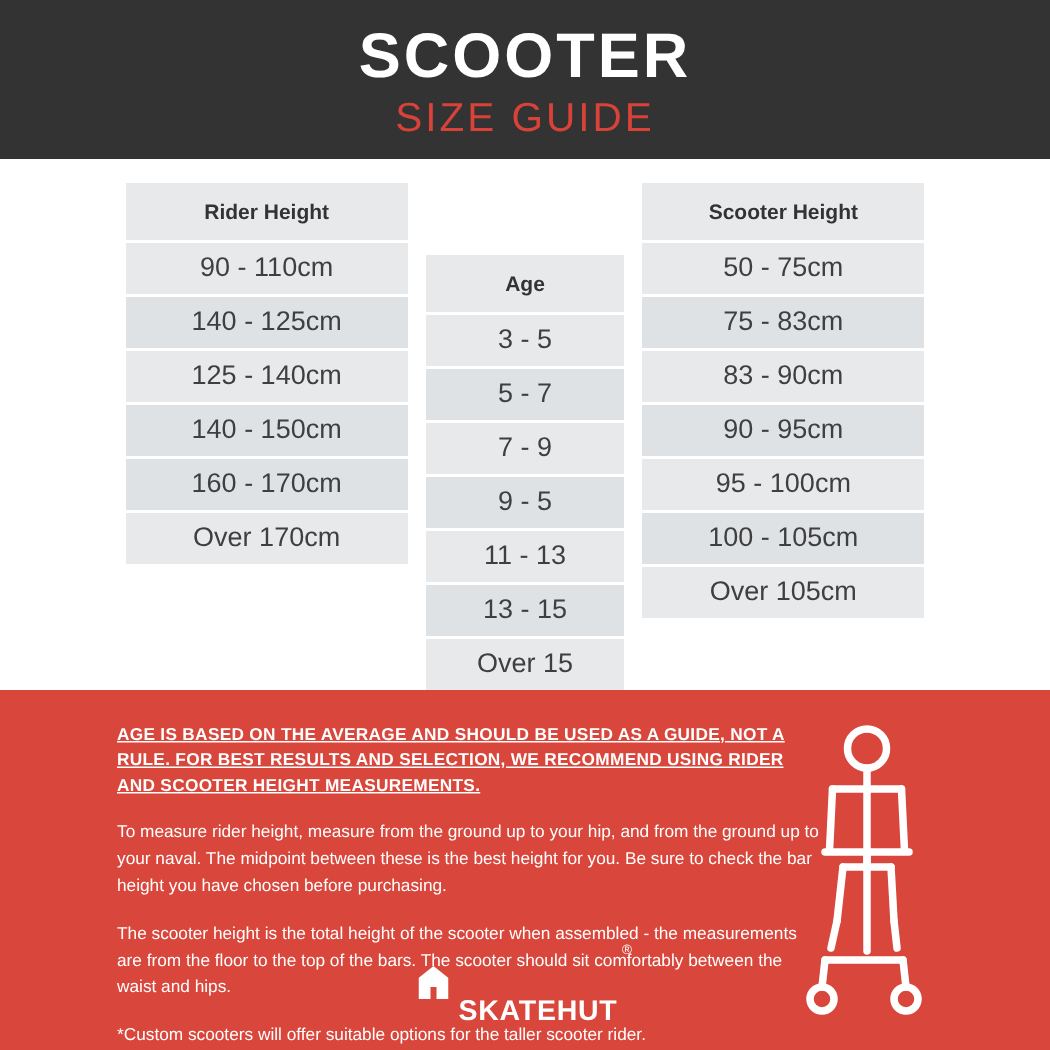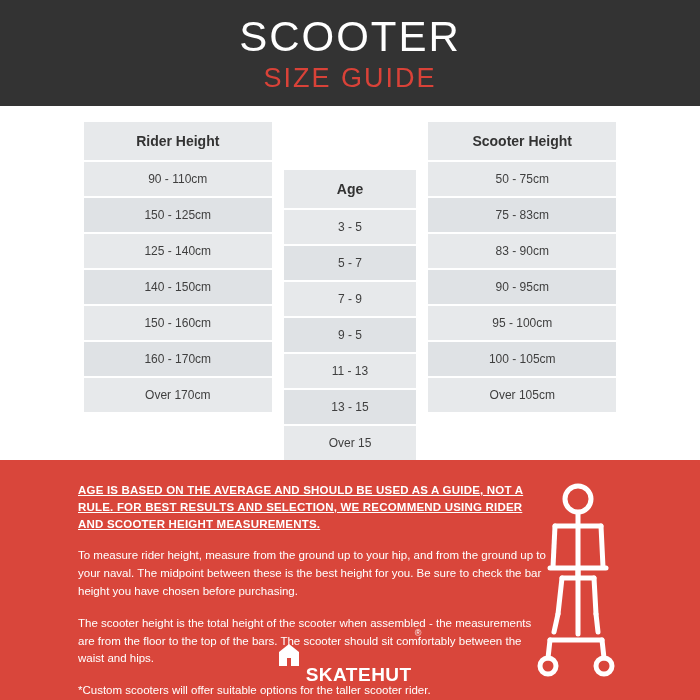--- a/index.html
+++ b/index.html
@@ -29,21 +29,21 @@
     display: flex;
     flex-direction: column;
     align-items: center;
     justify-content: center;
     padding-top: 4px;
     box-sizing: border-box;
   }
   .header-title {
     color: #ffffff;
     font-size: 42px;
-    font-weight: normal;
+    font-weight: bold;
     letter-spacing: 2px;
     line-height: 1.05;
     text-align: center;
   }
   .header-subtitle {
     color: #d94238;
     font-size: 27px;
     font-weight: normal;
     letter-spacing: 2px;
     line-height: 1.15;
@@ -70,21 +70,21 @@
   }
   .col-height { width: 189px; }
   .col-age { width: 134px; margin-top: 48px; }
   .col-scooter { width: 189px; }
 
   .cell {
     height: 34px;
     display: flex;
     align-items: center;
     justify-content: center;
-    font-size: 12px;
+    font-size: 18px;
     color: #3f3f3f;
     background: #e7e9eb;
     box-sizing: border-box;
   }
   .cell.alt {
     background: #dfe2e5;
   }
   .cell.head {
     font-weight: bold;
     font-size: 14px;
@@ -171,24 +171,23 @@
     <div class="header-title">SCOOTER</div>
     <div class="header-subtitle">SIZE GUIDE</div>
   </div>
 
   <div class="table-area">
     <div class="table-wrap">
 
       <div class="col col-height">
         <div class="cell head">Rider Height</div>
         <div class="cell">90 - 110cm</div>
-        <div class="cell alt">150 - 125cm</div>
+        <div class="cell alt">140 - 125cm</div>
         <div class="cell">125 - 140cm</div>
         <div class="cell alt">140 - 150cm</div>
-        <div class="cell">150 - 160cm</div>
         <div class="cell alt">160 - 170cm</div>
         <div class="cell">Over 170cm</div>
       </div>
 
       <div class="col col-age">
         <div class="cell head">Age</div>
         <div class="cell">3 - 5</div>
         <div class="cell alt">5 - 7</div>
         <div class="cell">7 - 9</div>
         <div class="cell alt">9 - 5</div>

